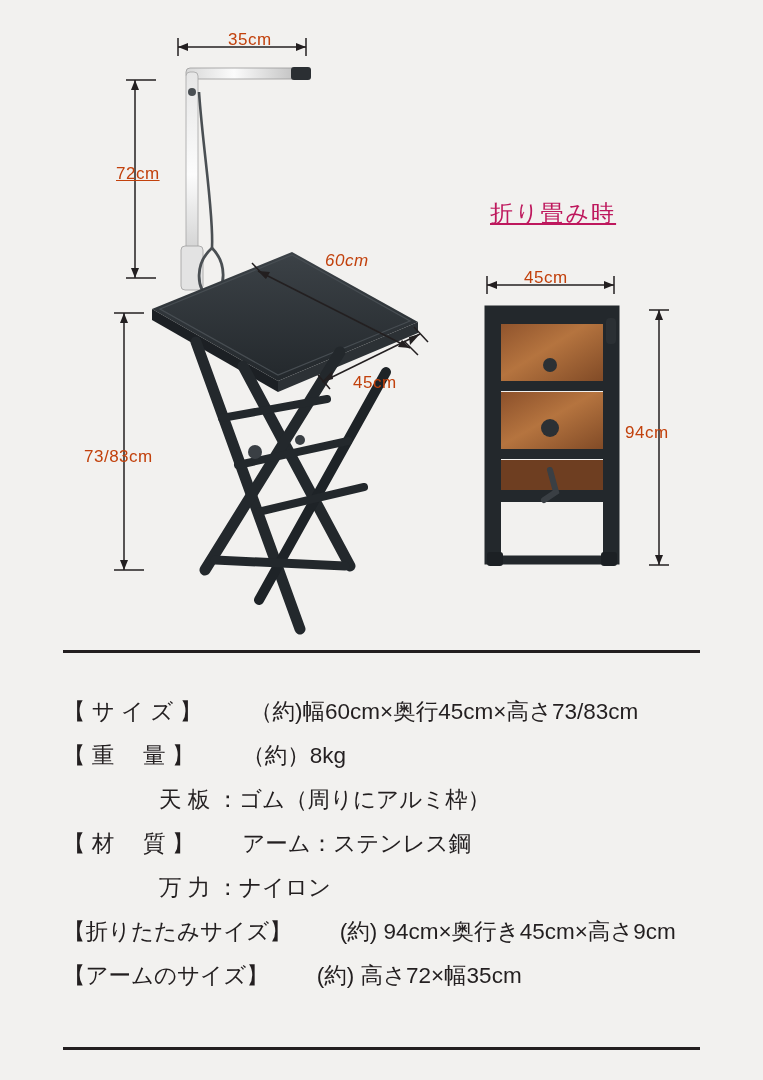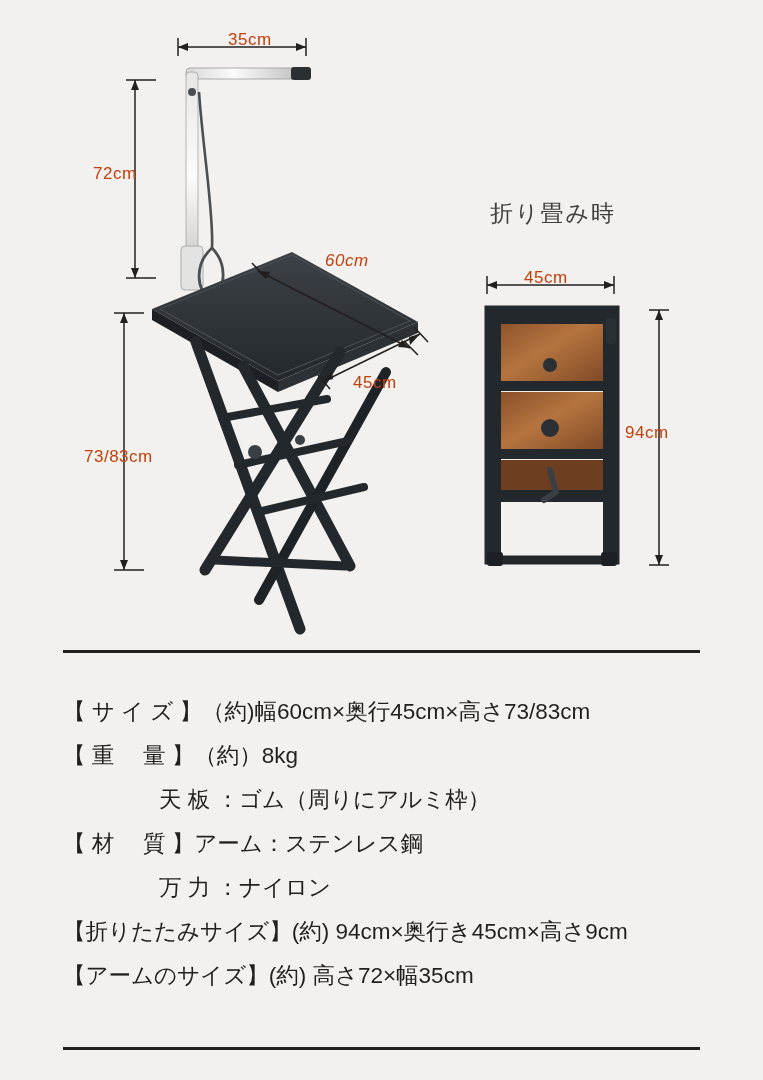--- a/index.html
+++ b/index.html
@@ -39,22 +39,23 @@
     position: absolute;
     font-size: 17px;
     letter-spacing: 0.5px;
     color: #c2410c;
     white-space: nowrap;
   }
   .fold-title {
     position: absolute;
     font-size: 23px;
     letter-spacing: 2px;
-    color: #404040;
+    color: #be185d;
     white-space: nowrap;
+    text-decoration: underline;
   }
 
   
   .rule {
     position: absolute;
     left: 63px;
     width: 637px;
     height: 3px;
     background: #231f20;
   }
@@ -66,20 +67,21 @@
     left: 63px;
     top: 690px;
     width: 680px;
   }
   .spec-row {
     display: flex;
     align-items: flex-end;
     font-size: 22.5px;
     line-height: 44px;
     white-space: nowrap;
+    gap: 48px;
   }
   .spec-key {
     display: inline-block;
   }
   .spec-key.kw-size { letter-spacing: 0; }
   .spec-val { display: inline-block; }
   .spec-row.indent .spec-key {
     padding-left: 96px;
   }
 </style>
@@ -213,21 +215,21 @@
 
         <path d="M659 310 V565"></path>
         <path d="M649 310 H669"></path>
         <path d="M649 565 H669"></path>
         <path d="M659 310 l-4 10 h8 z" fill="#231f20" stroke="none"></path>
         <path d="M659 565 l-4 -10 h8 z" fill="#231f20" stroke="none"></path>
       </g>
     </svg>
 
     <div class="dim-label" style="left:228px; top:30px;">35cm</div>
-    <div class="dim-label" style="left:93px; top:164px;">72cm</div>
+    <div class="dim-label" style="left:116px; top:164px;text-decoration:underline;">72cm</div>
     <div class="dim-label" style="left:325px; top:251px;font-style:italic;">60cm</div>
     <div class="dim-label" style="left:353px; top:373px;">45cm</div>
     <div class="dim-label" style="left:84px; top:423px;margin-top:24px;">73/83cm</div>
 
     <div class="fold-title" style="left:490px; top:198px;">折り畳み時</div>
     <div class="dim-label" style="left:524px; top:268px;">45cm</div>
     <div class="dim-label" style="left:625px; top:423px;">94cm</div>
   </div>
 
   <div class="rule top"></div>

